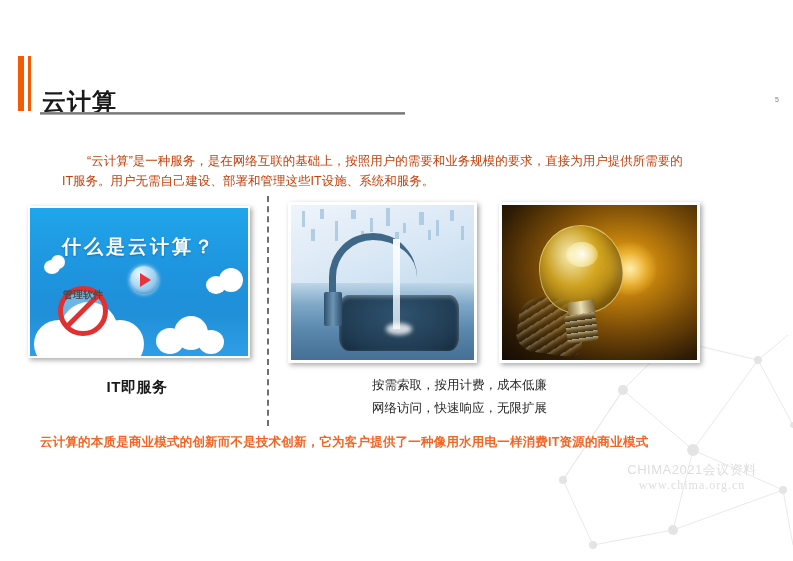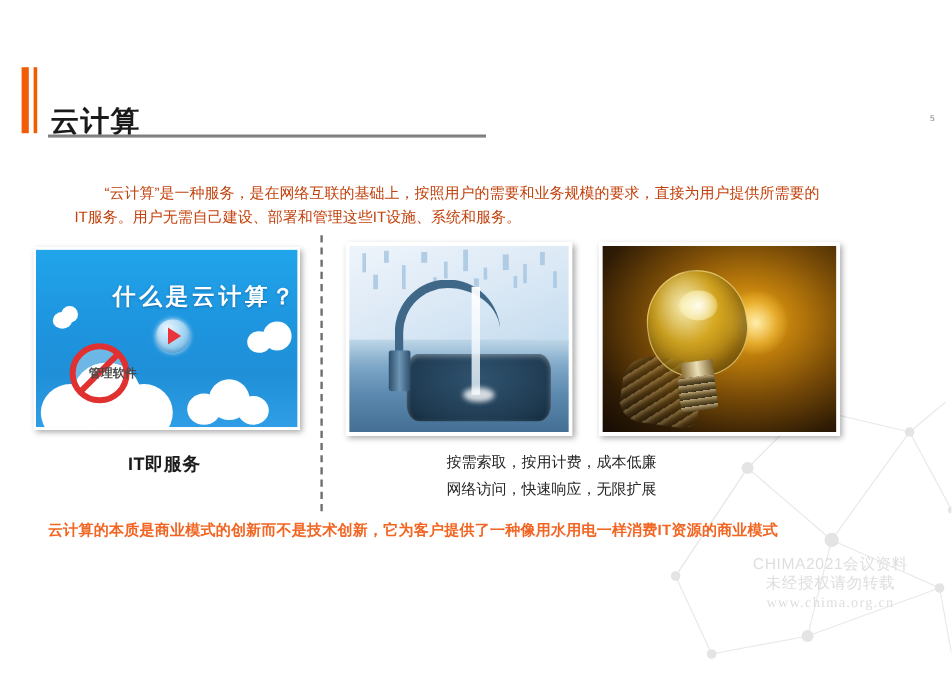--- a/index.html
+++ b/index.html
@@ -130,21 +130,21 @@
     height: 155px;
     border: 3px solid #ffffff;
   }
 
   
   .cloud-headline {
     position: absolute;
     top: 26px;
     left: 0;
     width: 100%;
-    text-align: right;
+    text-align: center;
     color: #ffffff;
     font-size: 19px;
     font-weight: bold;
     letter-spacing: 3px;
     text-shadow: 0 1px 2px rgba(0,60,120,0.45);
   }
   .cloud-play {
     position: absolute;
     left: 100px;
     top: 58px;
@@ -211,23 +211,23 @@
     left: -4px;
     top: 17px;
     width: 48px;
     height: 5px;
     background: #e03030;
     transform: rotate(-45deg);
   }
   .no-sign-label {
     position: absolute;
     left: 22px;
-    top: 96px;
+    top: 80px;
     width: 62px;
-    text-align: right;
+    text-align: center;
     font-size: 10px;
     font-weight: bold;
     color: #4a4a4a;
     z-index: 2;
     letter-spacing: 0;
   }
 
   
   .faucet-wall {
     position: absolute;
@@ -522,15 +522,14 @@
 
 <div class="caption-right">
   <div>按需索取，按用计费，成本低廉</div>
   <div>网络访问，快速响应，无限扩展</div>
 </div>
 
 <div class="conclusion">云计算的本质是商业模式的创新而不是技术创新，它为客户提供了一种像用水用电一样消费IT资源的商业模式</div>
 
 <div class="watermark">
   <div>CHIMA2021会议资料</div>
-  <div>未经授权请勿转载</div>
   <div class="wm-url">www.chima.org.cn</div>
 </div>
 
 </body></html>

